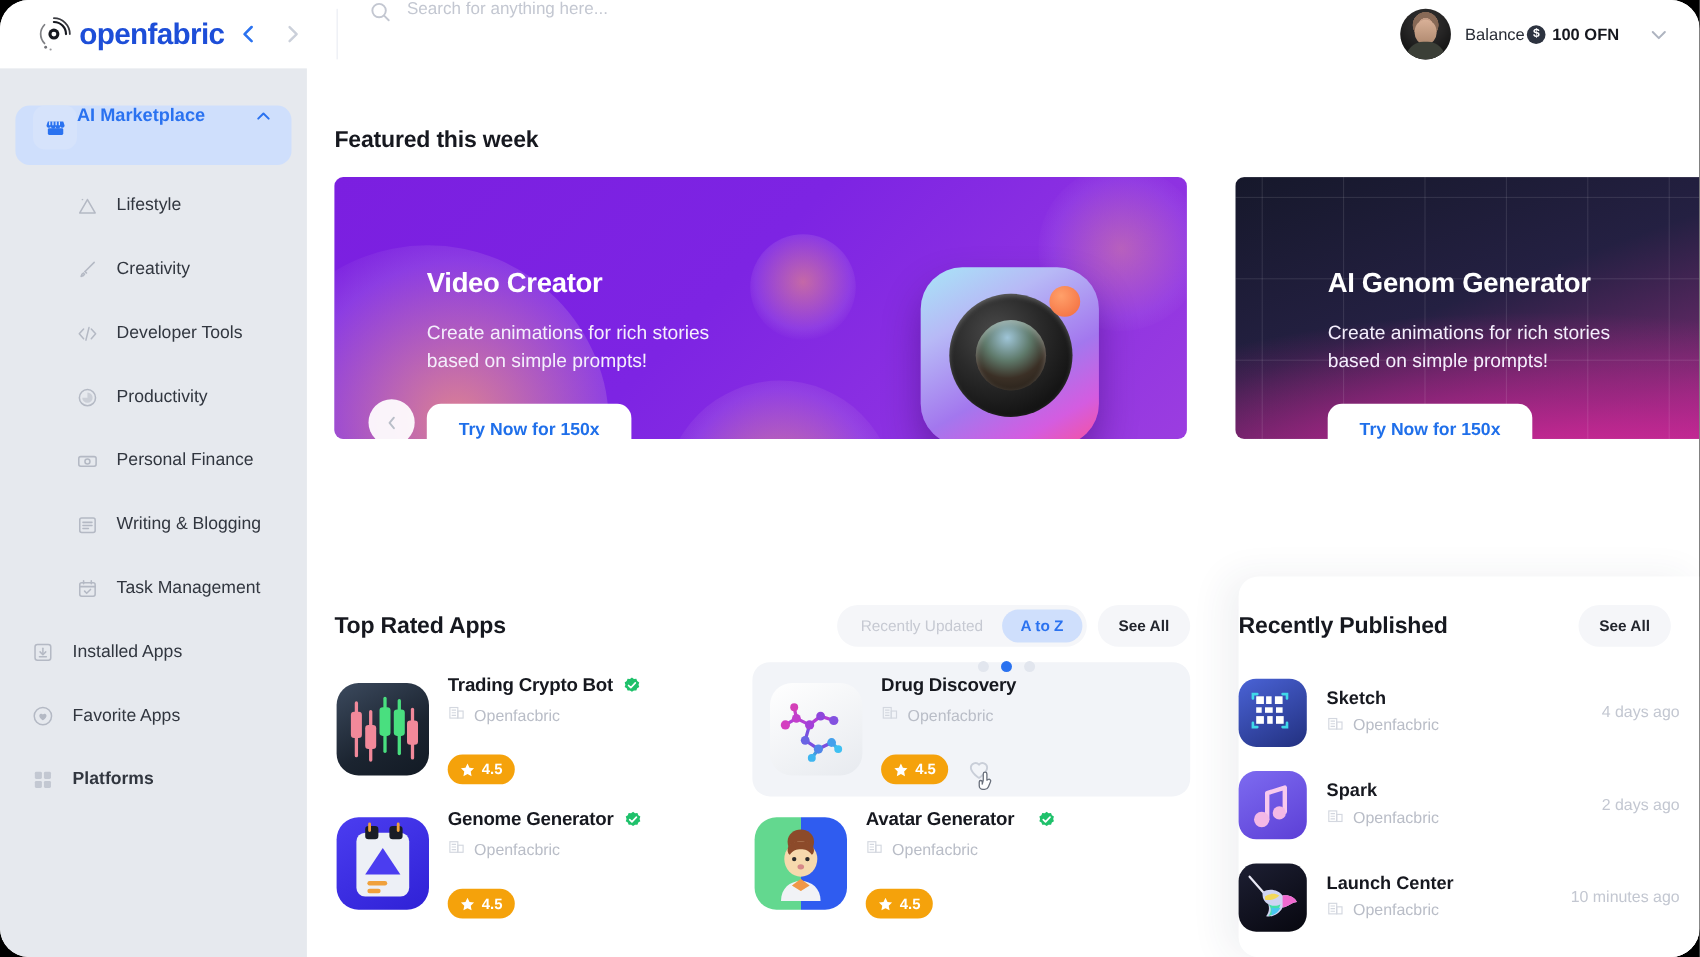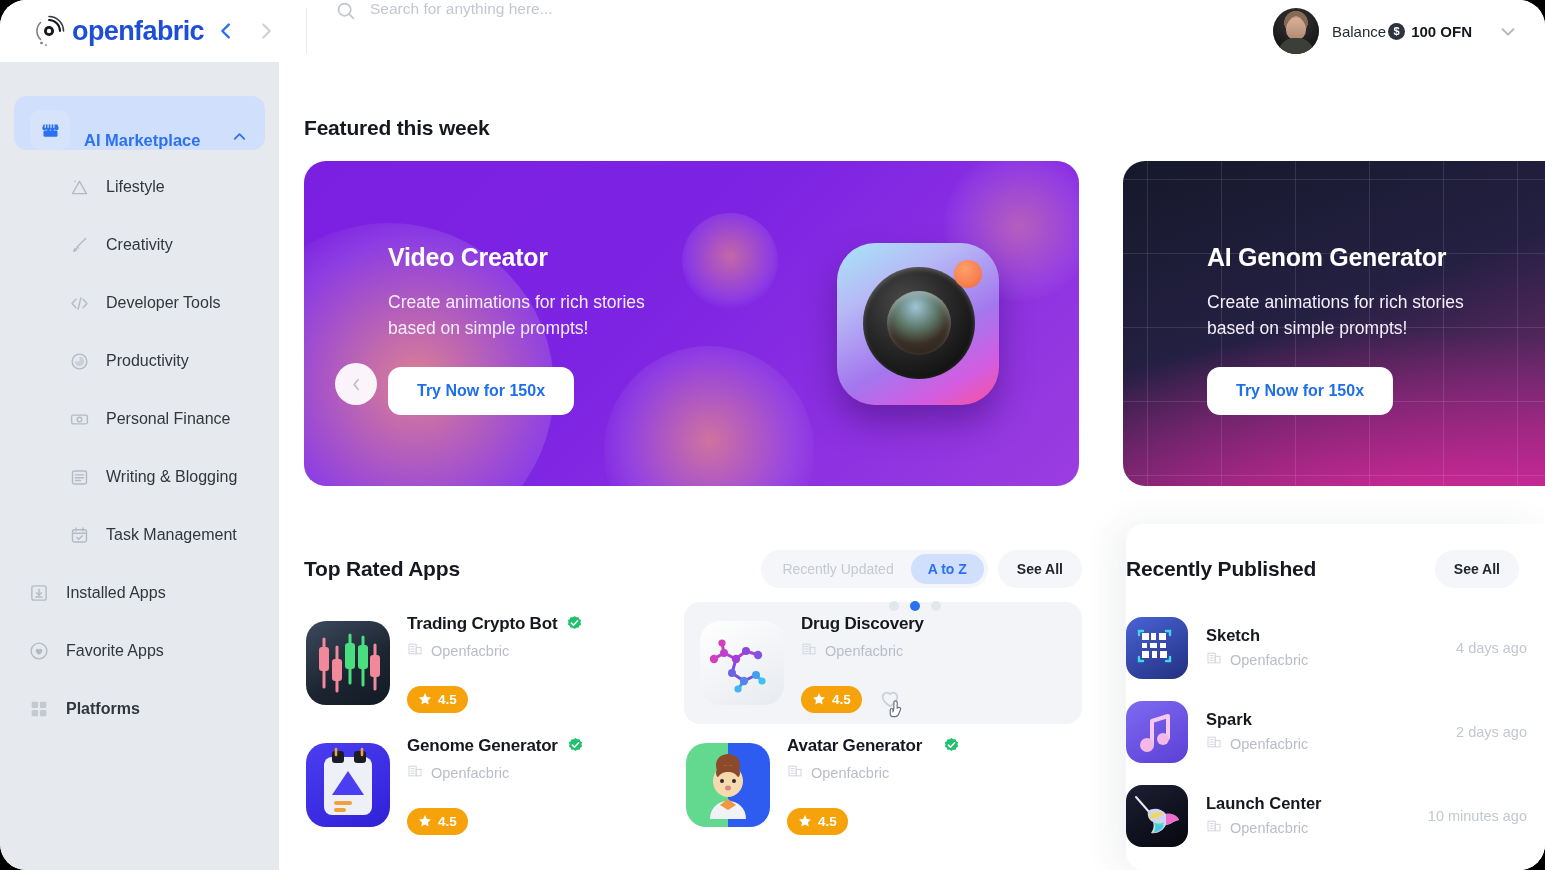--- a/index.html
+++ b/index.html
@@ -81,21 +81,21 @@
   .sidebar {
     position: absolute; top: 62px; left: 0;
     width: 279px; height: 808px;
     background: #e6e9ee;
     border-bottom-left-radius: 26px;
     padding-top: 34px;
     z-index: 20;
   }
   .nav-primary {
     margin: 0 14px; height: 54px; border-radius: 13px;
-    display: flex; align-items: flex-end; gap: 14px; padding: 0 16px;
+    display: flex; align-items: flex-start; padding: 0 16px;
     background: #cfdffc; cursor: pointer;
   }
   .nav-primary .pill-icon {
     width: 40px; height: 40px; border-radius: 11px; background: #d6e3fb;
     display: flex; align-items: center; justify-content: center;
   }
   .nav-primary .label { font-size: 16.5px; font-weight: 700; color: #2a72f0; flex: 1; }
   .sub-list { margin-top: 8px; }
   .sub-item {
     height: 58px; display: flex; align-items: center; gap: 16px;
@@ -114,22 +114,22 @@
   .main {
     position: absolute; top: 62px; left: 279px;
     width: 1266px; height: 808px;
     background: #ffffff; overflow: hidden;
   }
   .section-title { font-size: 21px; font-weight: 700; color: #16181f; letter-spacing: -0.2px; }
 
   .featured-head { position: absolute; left: 25px; top: 54px; }
   .carousel { position: absolute; left: 25px; top: 99px; width: 1266px; height: 325px; }
   .slide {
-    position: absolute; top: 0; width: 775px; height: 325px;
-    border-radius: 22px; overflow: hidden;
+    position: absolute; top: 0; width: 775px; height: 238px;
+    border-radius: 8px; overflow: hidden;
   }
   .slide-a { left: 0; background: linear-gradient(135deg,#7b1fe0 0%,#7d24e3 45%,#9b3de0 100%); }
   .slide-b { left: 819px; width: 560px;
     background:
       radial-gradient(120% 95% at 50% 120%, rgba(232,40,160,.95) 0%, rgba(200,36,150,.55) 38%, rgba(30,28,60,0) 72%),
       linear-gradient(160deg,#16182b 0%,#242042 42%,#6c2a6b 74%,#cf2f9c 100%);
   }
   .blob { position: absolute; border-radius: 50%; }
   .b1 { width: 330px; height: 330px; left: -80px; top: 62px;
         background: radial-gradient(circle at 58% 48%, rgba(252,160,120,.75), rgba(175,120,230,.32) 56%, rgba(140,80,220,0) 72%); }

